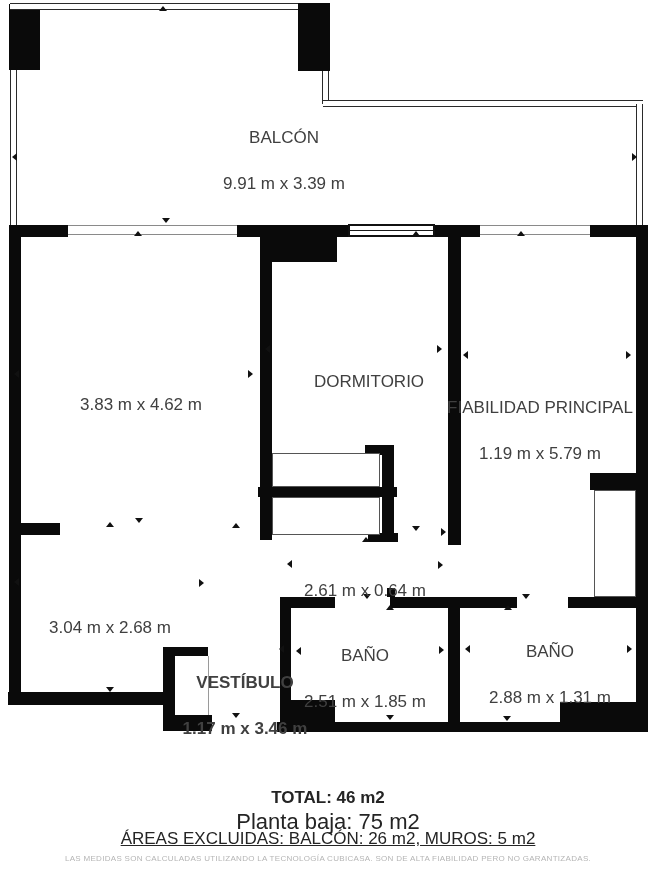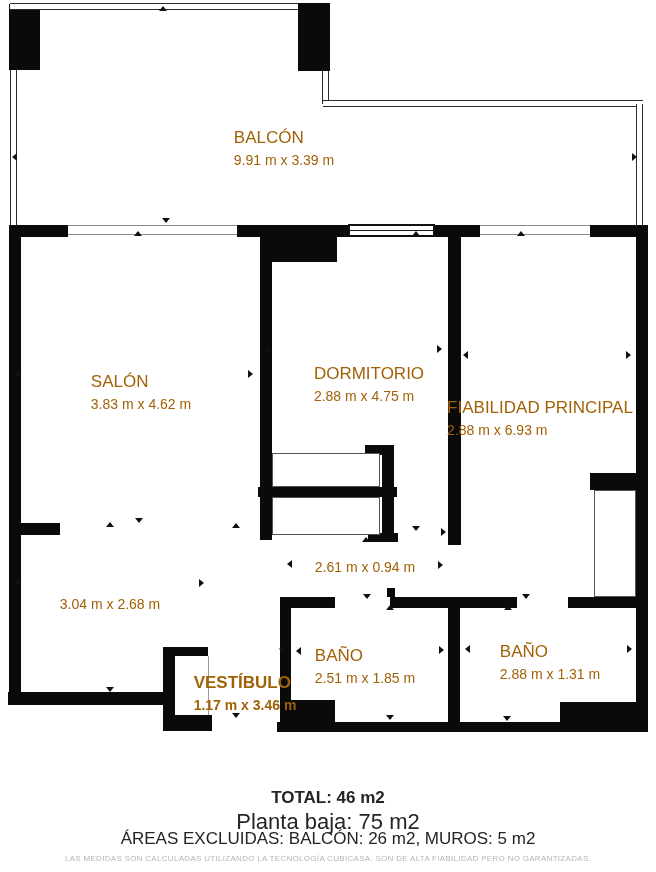--- a/index.html
+++ b/index.html
@@ -18,28 +18,28 @@
   
   .tb{position:absolute;background:#fff;border:1px solid #555;box-sizing:border-box;}
   .ln{position:absolute;background:#9a9a9a;}
   
   .t{position:absolute;width:0;height:0;}
   .tu{border-left:4px solid transparent;border-right:4px solid transparent;border-bottom:5px solid #111;}
   .td{border-left:4px solid transparent;border-right:4px solid transparent;border-top:5px solid #111;}
   .tl{border-top:4px solid transparent;border-bottom:4px solid transparent;border-right:5px solid #111;}
   .tr{border-top:4px solid transparent;border-bottom:4px solid transparent;border-left:5px solid #111;}
   
-  .room{position:absolute;transform:translateX(-50%);text-align:left;white-space:nowrap;color:#a16207;}
+  .room{position:absolute;transform:translateX(-50%);text-align:center;white-space:nowrap;color:#404040;}
   .rname{font-size:17px;line-height:23px;}
-  .rdims{font-size:14px;line-height:22px;}
+  .rdims{font-size:17px;line-height:22px;margin-top:24px;}
   
   .f-line{position:absolute;left:0;width:656px;text-align:center;color:#242424;}
   .f-total{top:788px;font-size:17px;font-weight:bold;}
   .f-floor{top:809px;font-size:22px;}
-  .f-excluded{top:829px;font-size:17px;}
+  .f-excluded{top:829px;font-size:17px;text-decoration:underline;}
   .f-disclaimer{top:854px;font-size:8px;color:#b5b5b5;letter-spacing:.3px;}
 </style>
 </head>
 <body>
 
 <div class="plan">
 
   <div class="w" style="left:9px;top:4px;width:31px;height:66px;"></div>
   <div class="rh" style="left:10px;top:3px;width:288px;"></div>
   <div class="w" style="left:298px;top:3px;width:32px;height:68px;"></div>
@@ -122,36 +122,34 @@
   <div class="t tr" style="left:438px;top:561px;"></div>
   <div class="t tr" style="left:439px;top:646px;"></div>
   <div class="t tr" style="left:627px;top:645px;"></div>
   <div class="t tr" style="left:441px;top:528px;"></div>
 
   <div class="room" style="left:284px;top:126px;">
     <div class="rname">BALCÓN</div>
     <div class="rdims">9.91 m x 3.39 m</div>
   </div>
   <div class="room" style="left:141px;top:370px;">
-    <div class="rname">SALÓN</div>
     <div class="rdims">3.83 m x 4.62 m</div>
   </div>
-  <div class="room" style="left:369px;top:362px;">
+  <div class="room" style="left:369px;top:370px;">
     <div class="rname">DORMITORIO</div>
-    <div class="rdims">2.88 m x 4.75 m</div>
   </div>
   <div class="room" style="left:540px;top:396px;">
     <div class="rname">FIABILIDAD PRINCIPAL</div>
-    <div class="rdims">2.88 m x 6.93 m</div>
+    <div class="rdims">1.19 m x 5.79 m</div>
   </div>
   <div class="room" style="left:110px;top:593px;">
     <div class="rdims">3.04 m x 2.68 m</div>
   </div>
   <div class="room" style="left:365px;top:556px;">
-    <div class="rdims">2.61 m x 0.94 m</div>
+    <div class="rdims">2.61 m x 0.64 m</div>
   </div>
   <div class="room" style="left:245px;top:671px;font-weight:bold;">
     <div class="rname">VESTÍBULO</div>
     <div class="rdims">1.17 m x 3.46 m</div>
   </div>
   <div class="room" style="left:365px;top:644px;">
     <div class="rname">BAÑO</div>
     <div class="rdims">2.51 m x 1.85 m</div>
   </div>
   <div class="room" style="left:550px;top:640px;">

